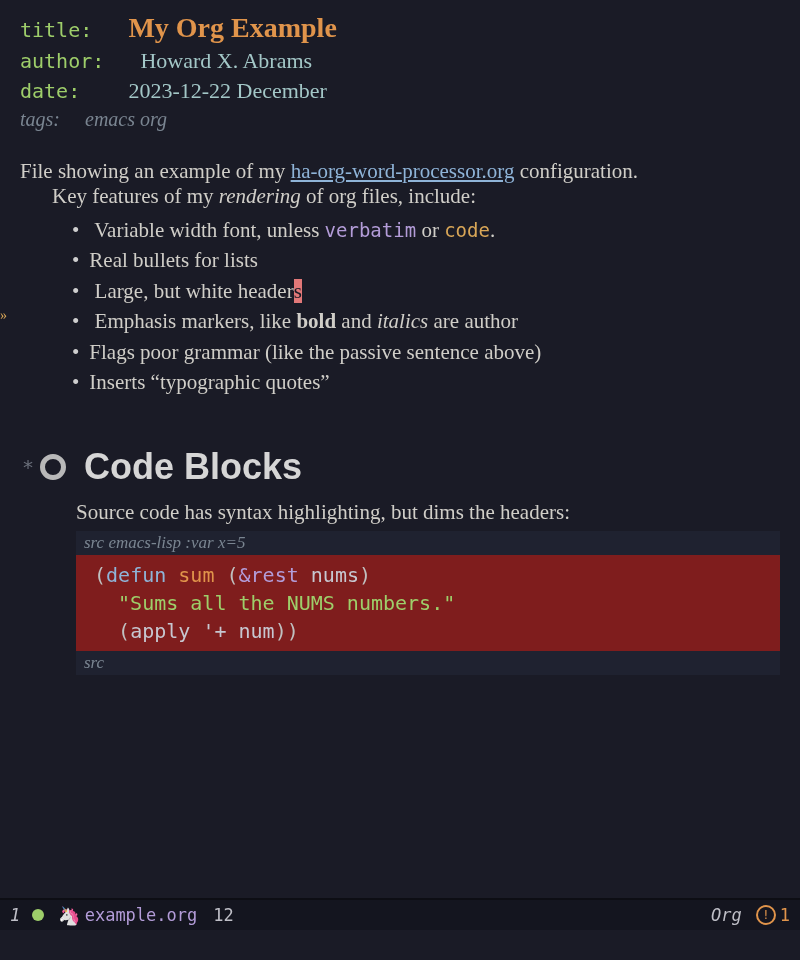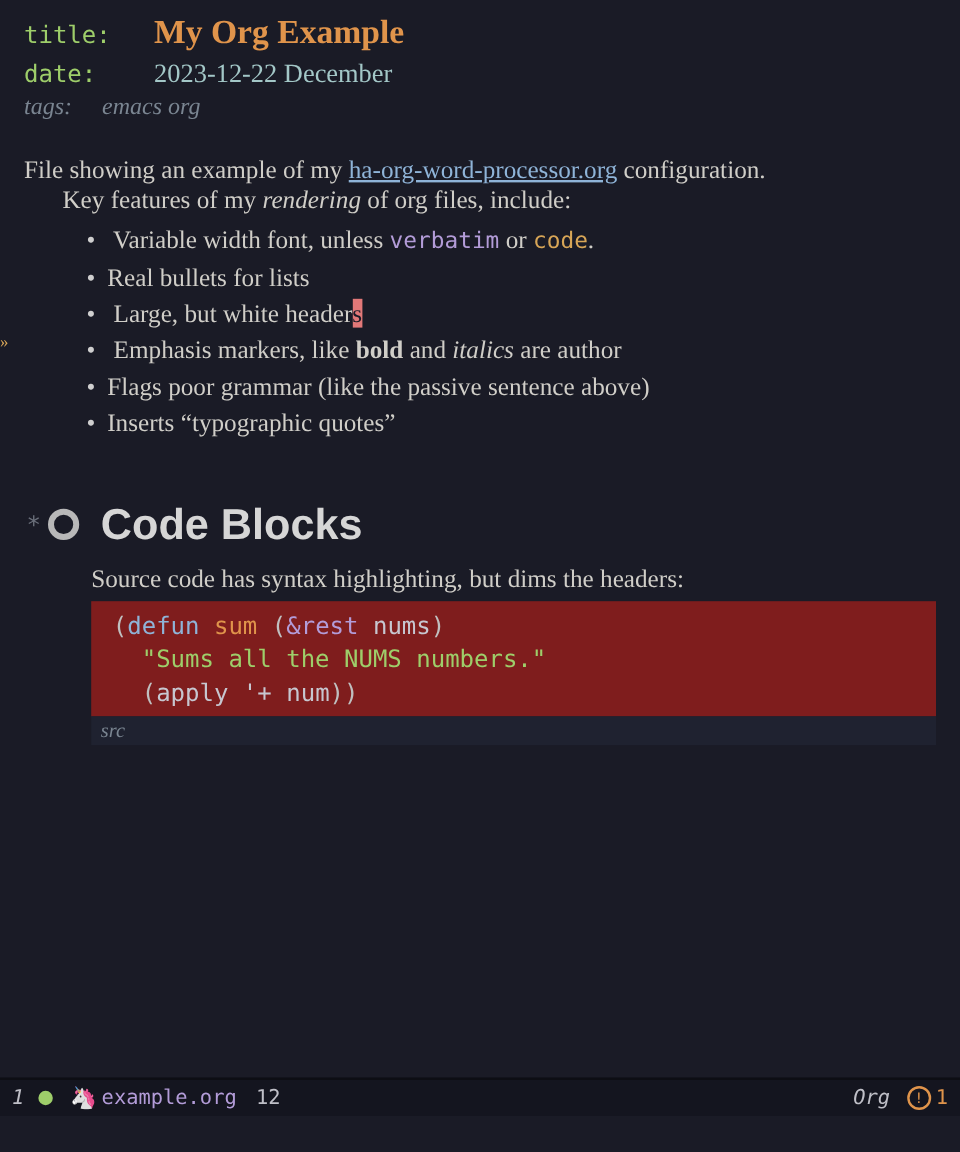--- a/index.html
+++ b/index.html
@@ -234,20 +234,25 @@
 <body>
 
 <div class="editor">
 
   <div class="meta-line">
     <span class="meta-key">title:</span>
     <span>&nbsp;</span>
     <span class="title-val">My Org Example</span>
   </div>
 
+  <div class="meta-line">
+    <span class="meta-key">author:</span>
+    <span>&nbsp;</span>
+    <span class="author-val">Howard X. Abrams</span>
+  </div>
 
   <div class="meta-line">
     <span class="meta-key">date:</span>
     <span>&nbsp;&nbsp;</span>
     <span class="date-val">2023-12-22 December</span>
   </div>
 
   <div class="tags-line">
     <span>tags:</span>
     <span>&nbsp;&nbsp;&nbsp;</span>
@@ -281,20 +286,23 @@
   </div>
 
   <div class="h2-row">
     <span class="star">*</span>
     <span class="bullet-circle open" style="width:26px;height:26px;margin-right:18px;"></span>
     <span class="h2-text">Code Blocks</span>
   </div>
 
   <div class="code-body-indent">
     <div class="para">Source code has syntax highlighting, but dims the headers:</div>
+    <div class="src-header">
+      <span>src </span><span>emacs-lisp :var x=5</span>
+    </div>
     <div class="code-block">
       <div>
         <span class="paren">(</span><span class="kw">defun</span><span> </span><span class="fn">sum</span><span> </span><span class="paren">(</span><span class="builtin">&amp;rest</span><span> </span><span class="var">nums</span><span class="paren">)</span>
       </div>
       <div style="padding-left:2ch;">
         <span class="str">"Sums all the NUMS numbers."</span>
       </div>
       <div style="padding-left:2ch;">
         <span class="paren">(</span><span class="var">apply</span><span> </span><span class="var">'+</span><span> </span><span class="var">num</span><span class="paren">))</span>
       </div>

